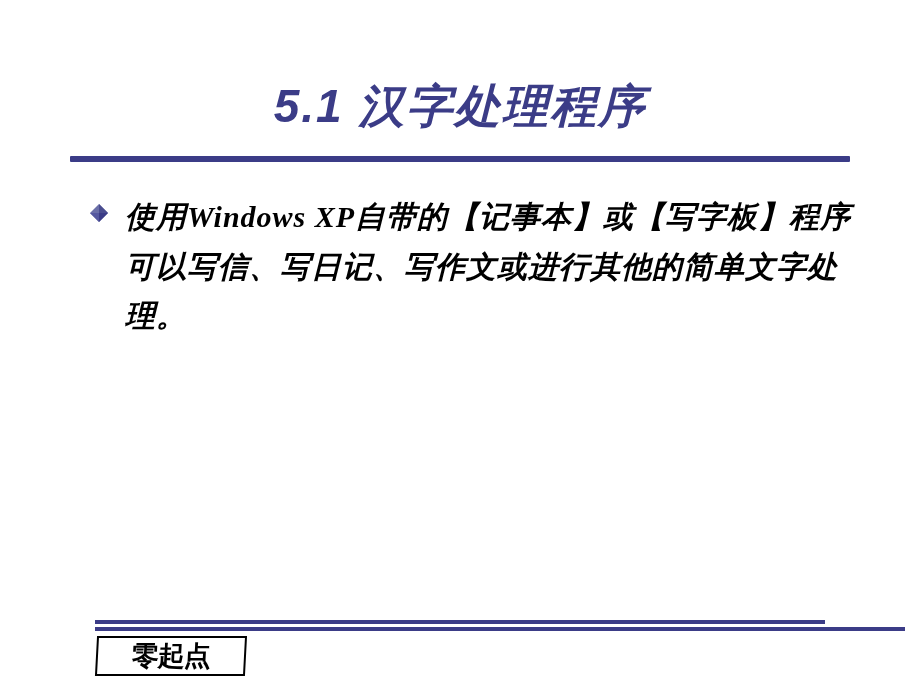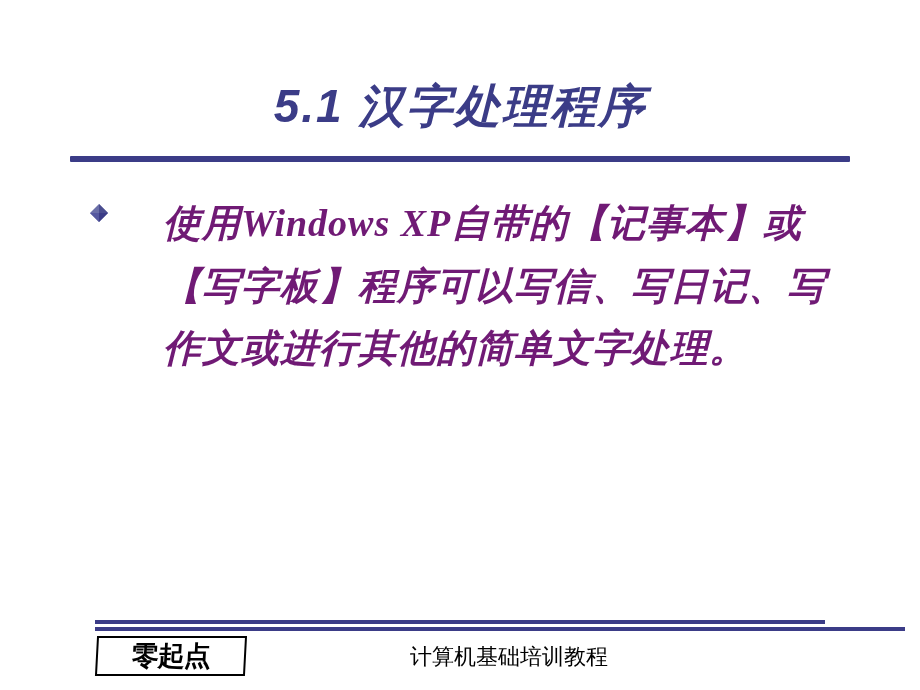--- a/index.html
+++ b/index.html
@@ -48,28 +48,27 @@
       position: absolute;
       left: 0;
       top: 12px;
       width: 18px;
       height: 18px;
       display: flex;
       align-items: center;
       justify-content: center;
     }
     .body-text {
-      font-size: 38px;
+      font-size: 30px;
       font-weight: bold;
-      color: #701a75;
+      color: #000000;
       line-height: 1.65;
       font-style: italic;
       font-family: "SimSun", serif;
       letter-spacing: 1px;
-      margin-left: 38px;
     }
     .footer {
       position: absolute;
       bottom: 10px;
       left: 0;
       width: 100%;
       height: 60px;
     }
     .footer-line-1 {
       position: absolute;
@@ -137,14 +136,13 @@
     <div class="body-text">使用Windows XP自带的【记事本】或【写字板】程序可以写信、写日记、写作文或进行其他的简单文字处理。</div>
   </div>
 </div>
 
 <div class="footer">
   <div class="footer-line-1"></div>
   <div class="footer-line-2"></div>
   <div class="logo">
     <span class="logo-text">零起点</span>
   </div>
-  <div class="footer-text">计算机基础培训教程</div>
 </div>
 
 </body></html>

